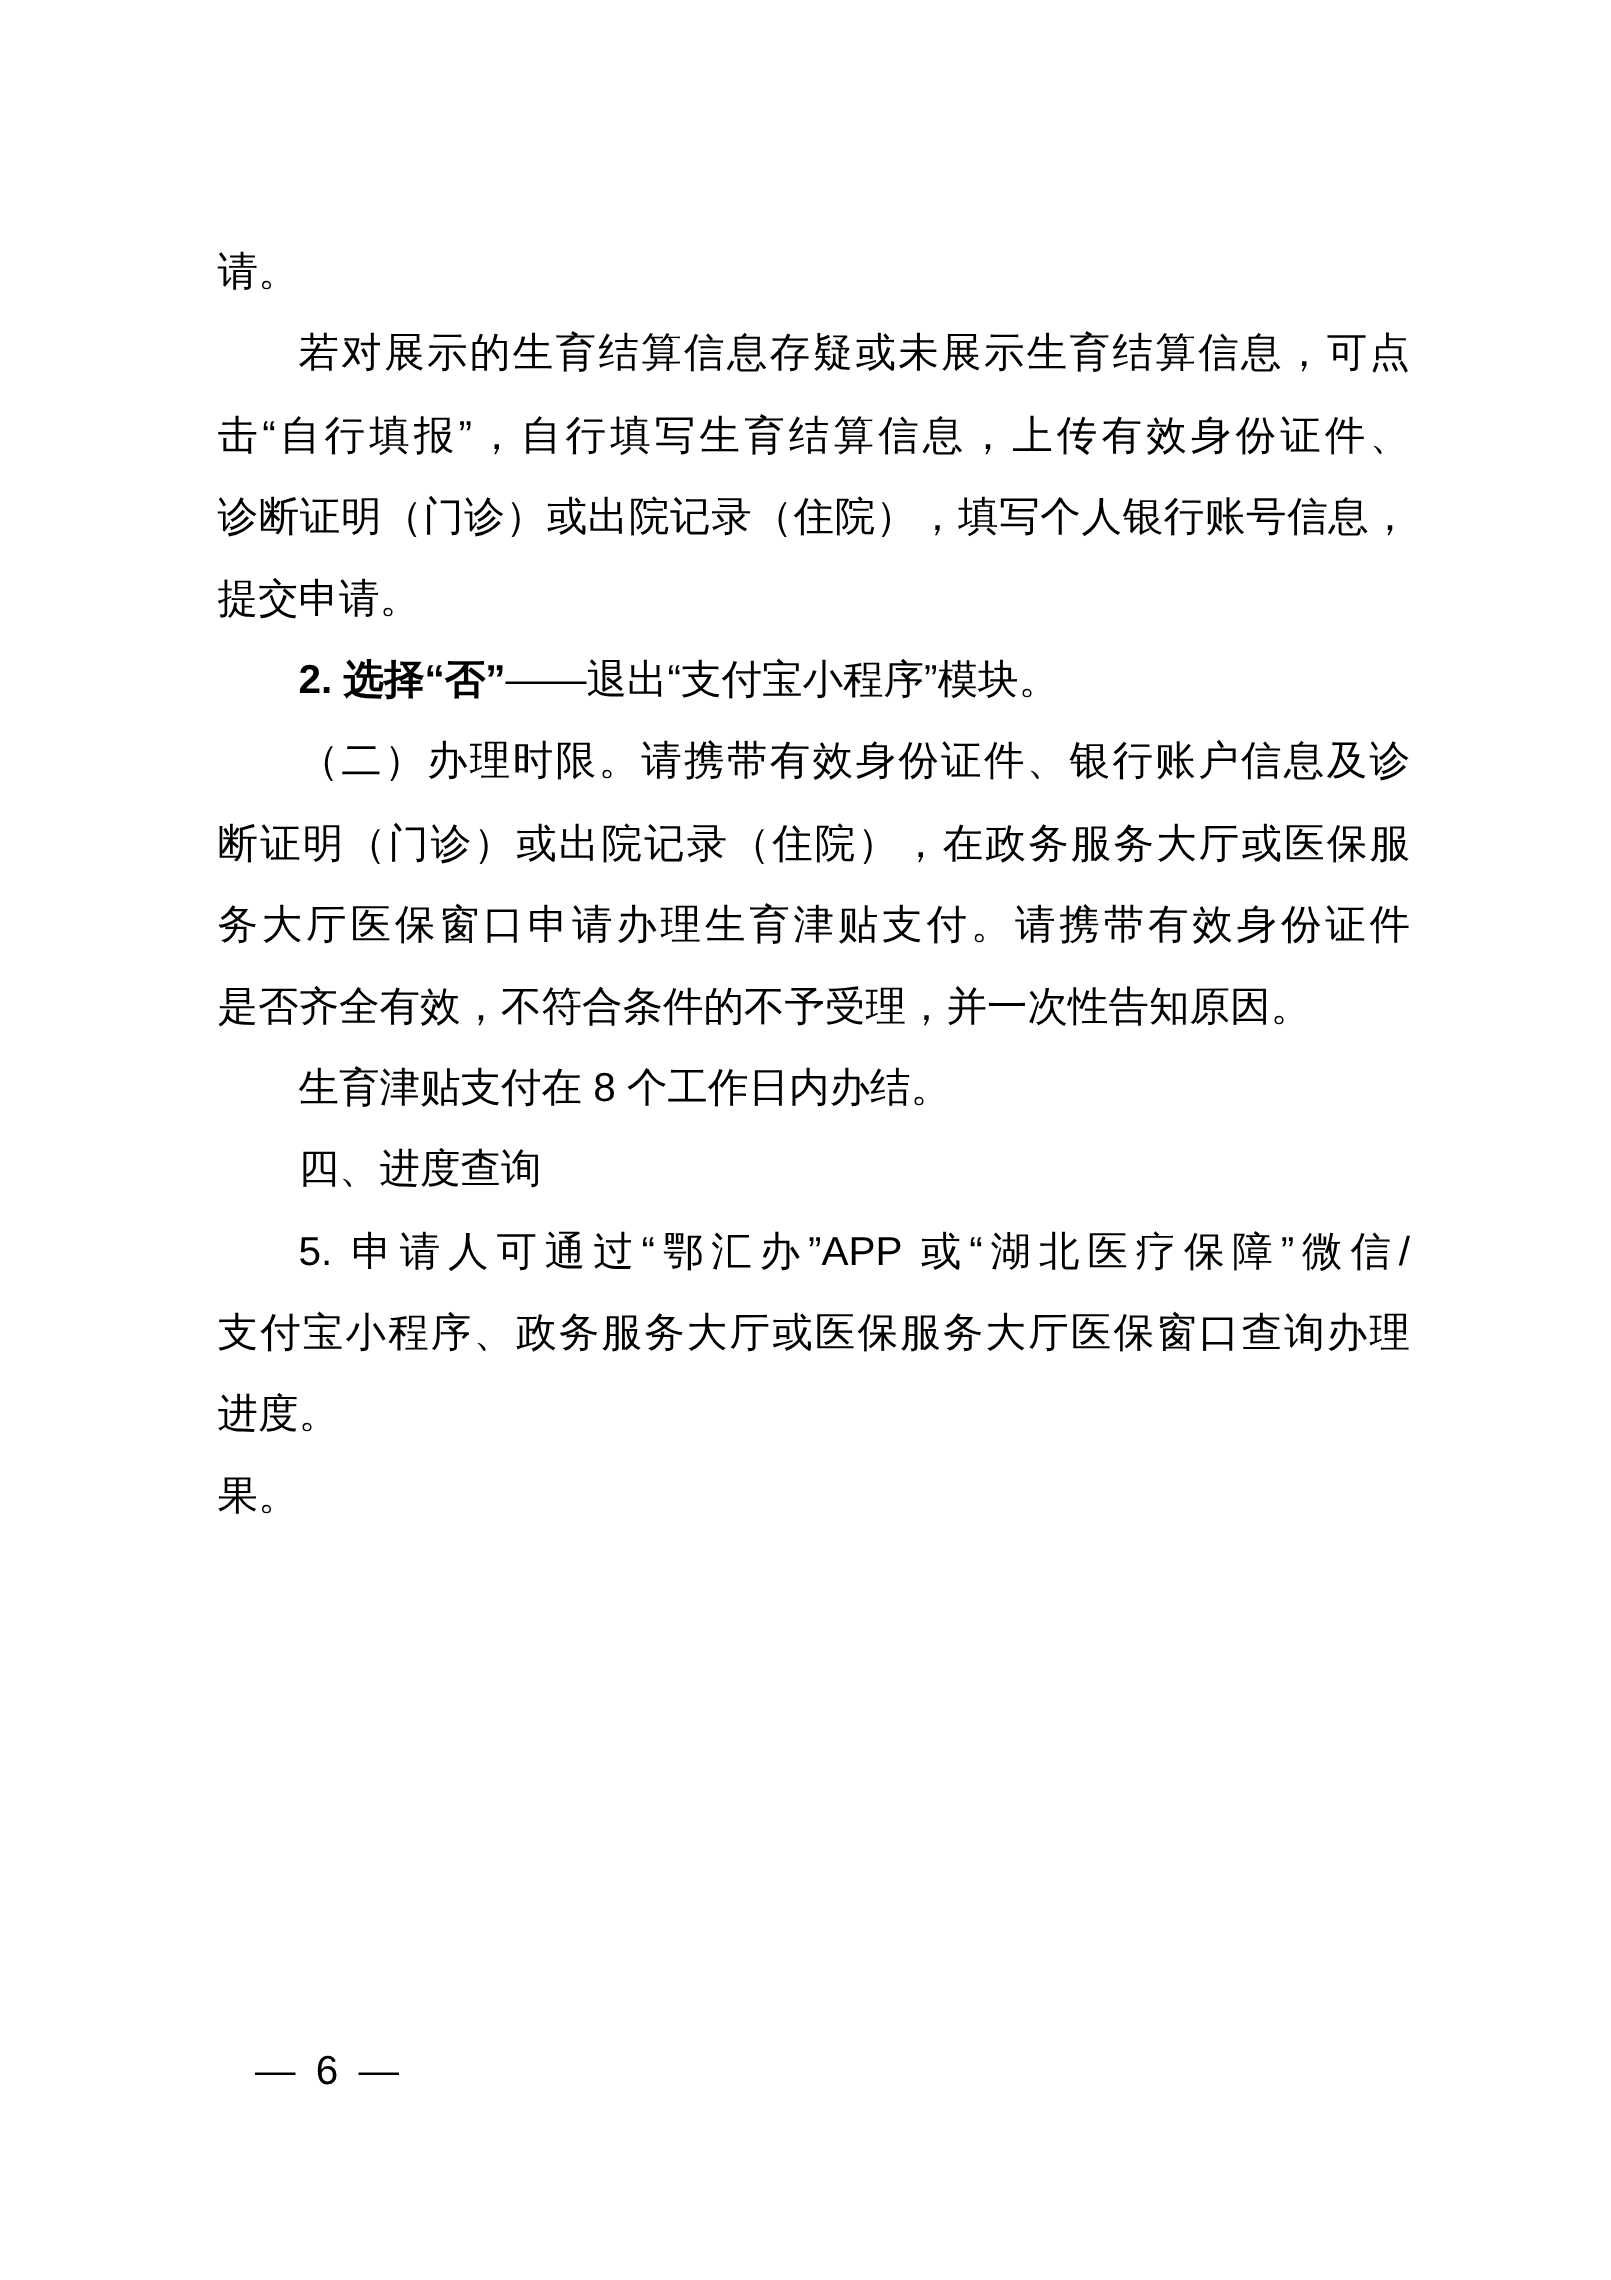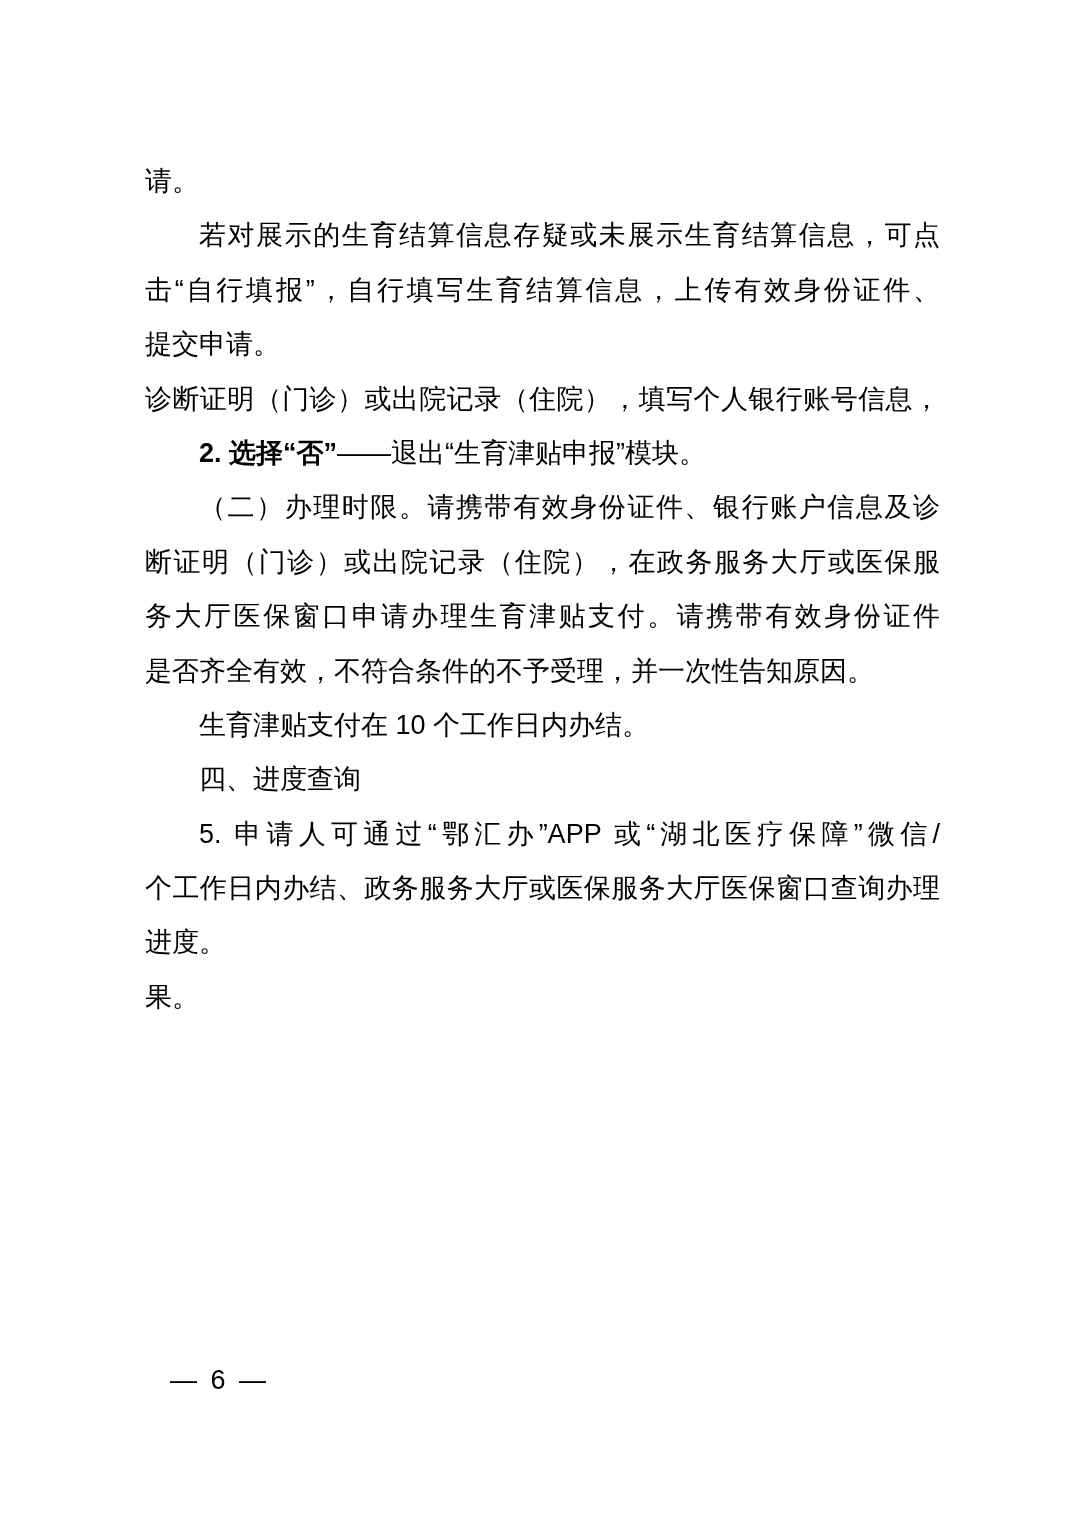--- a/index.html
+++ b/index.html
@@ -51,28 +51,28 @@
   }
 </style>
 </head>
 <body>
 
 <div class="page">
   <div class="text-block">
       <div class="line"><span class="seg">请。</span></div>
       <div class="line justify indent"><span class="seg">若对展示的生育结算信息存疑或未展示生育结算信息，可点</span></div>
       <div class="line justify"><span class="seg">击“自行填报”，自行填写生育结算信息，上传有效身份证件、</span></div>
+      <div class="line justify"><span class="seg">诊断证明（门诊）或出院记录（住院），填写个人银行账号信息，</span></div>
       <div class="line"><span class="seg">提交申请。</span></div>
-      <div class="line justify"><span class="seg">诊断证明（门诊）或出院记录（住院），填写个人银行账号信息，</span></div>
-      <div class="line indent"><span class="seg-bold">2. 选择“否”</span><span class="seg">——退出“生育津贴申报”模块。</span></div>
+      <div class="line indent"><span class="seg-bold">2. 选择“否”</span><span class="seg">——退出“支付宝小程序”模块。</span></div>
       <div class="line justify indent"><span class="seg">（二）办理时限。请携带有效身份证件、银行账户信息及诊</span></div>
       <div class="line justify"><span class="seg">断证明（门诊）或出院记录（住院），在政务服务大厅或医保服</span></div>
       <div class="line justify"><span class="seg">务大厅医保窗口申请办理生育津贴支付。请携带有效身份证件</span></div>
       <div class="line"><span class="seg">是否齐全有效，不符合条件的不予受理，并一次性告知原因。</span></div>
-      <div class="line indent"><span class="seg">生育津贴支付在 10 个工作日内办结。</span></div>
+      <div class="line indent"><span class="seg">生育津贴支付在 8 个工作日内办结。</span></div>
       <div class="line indent"><span class="seg">四、进度查询</span></div>
       <div class="line justify indent"><span class="seg">5. 申请人可通过“鄂汇办”APP 或“湖北医疗保障”微信/</span></div>
-      <div class="line justify"><span class="seg">个工作日内办结、政务服务大厅或医保服务大厅医保窗口查询办理</span></div>
+      <div class="line justify"><span class="seg">支付宝小程序、政务服务大厅或医保服务大厅医保窗口查询办理</span></div>
       <div class="line"><span class="seg">进度。</span></div>
       <div class="line"><span class="seg">果。</span></div>
     </div>
   <div class="page-number">— 6 —</div>
 </div>
 
 </body></html>

